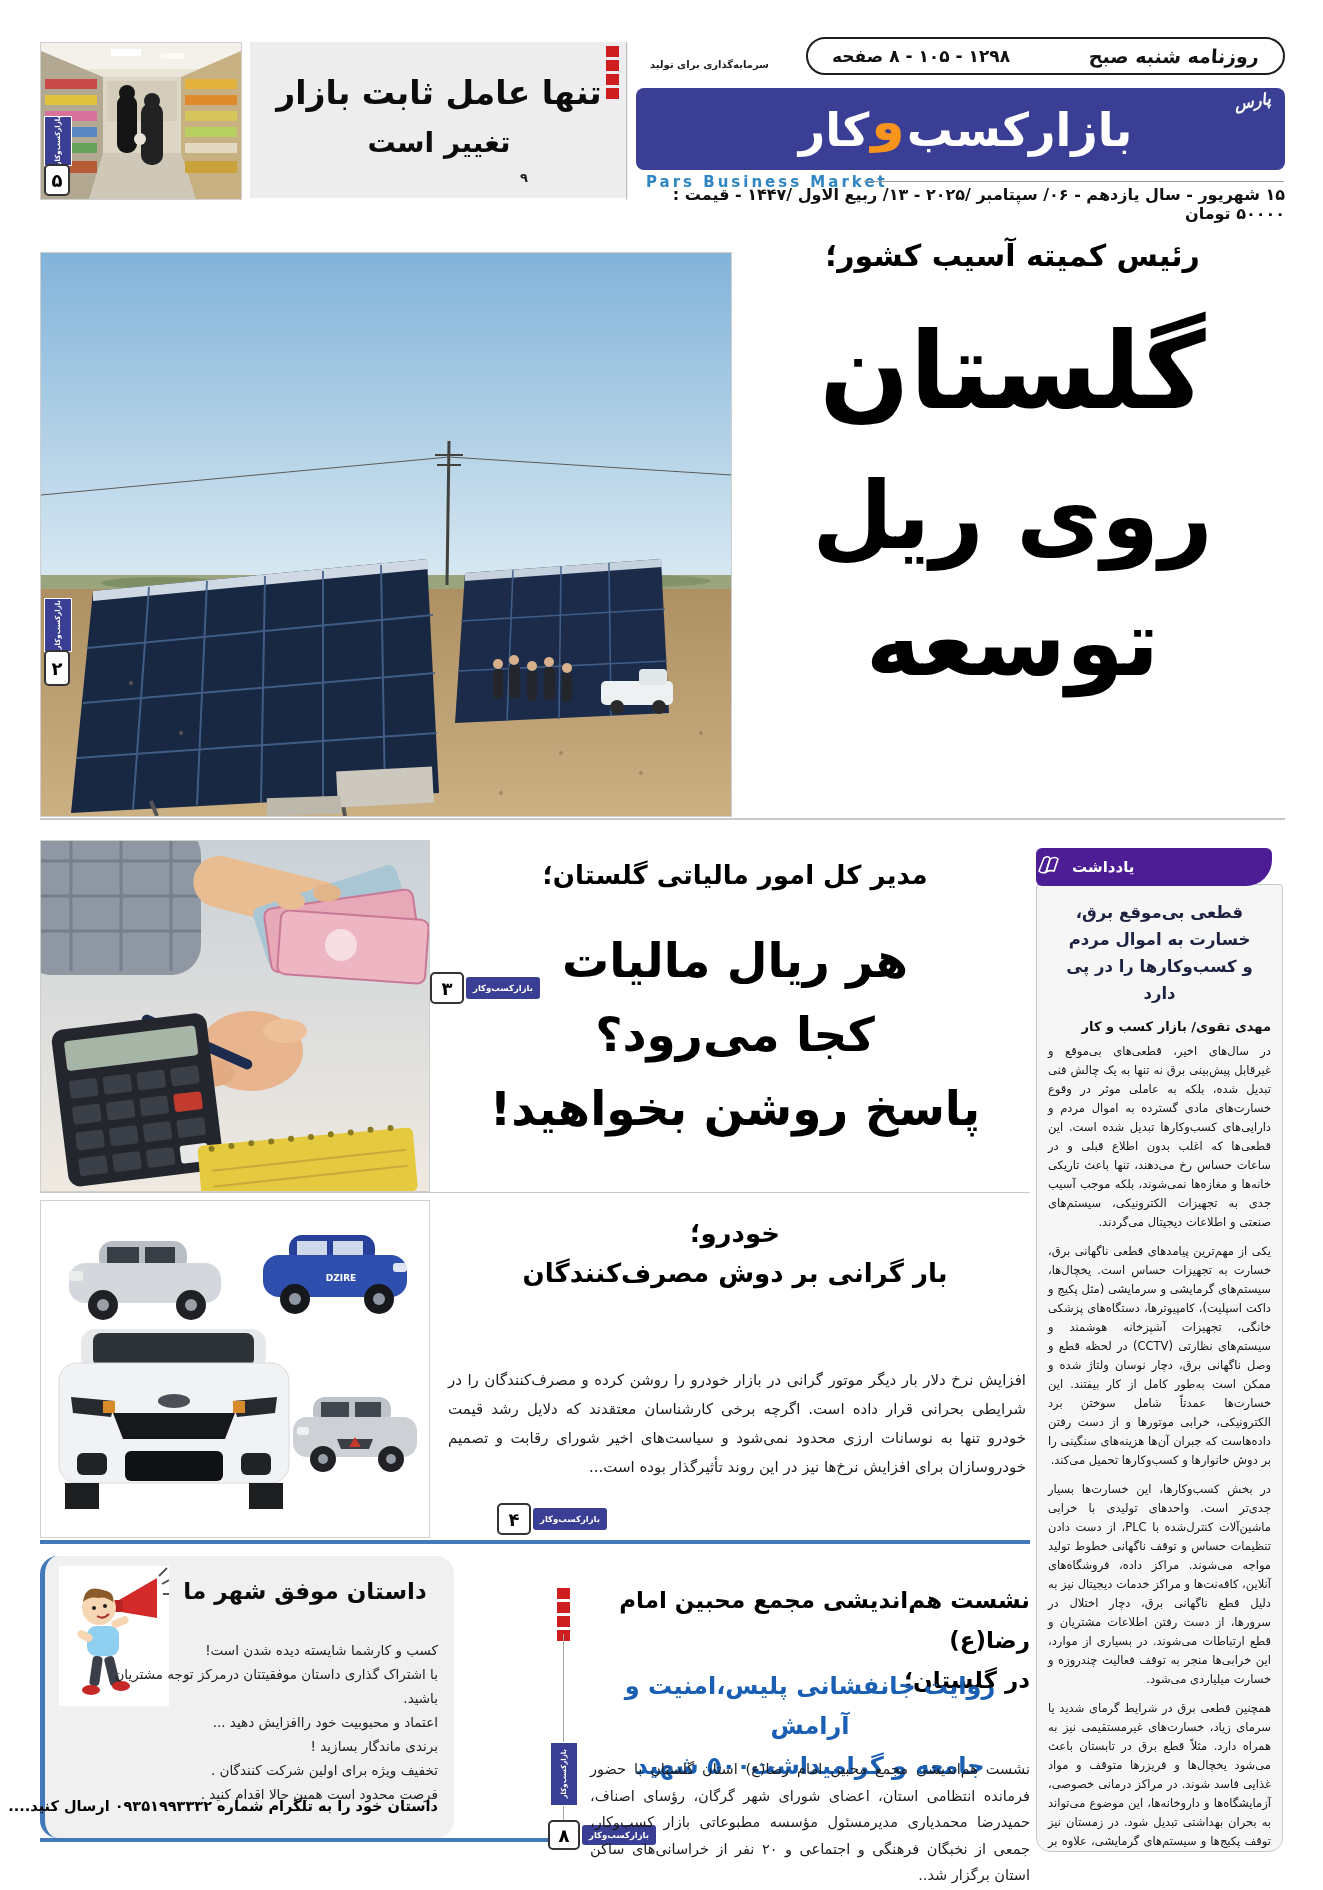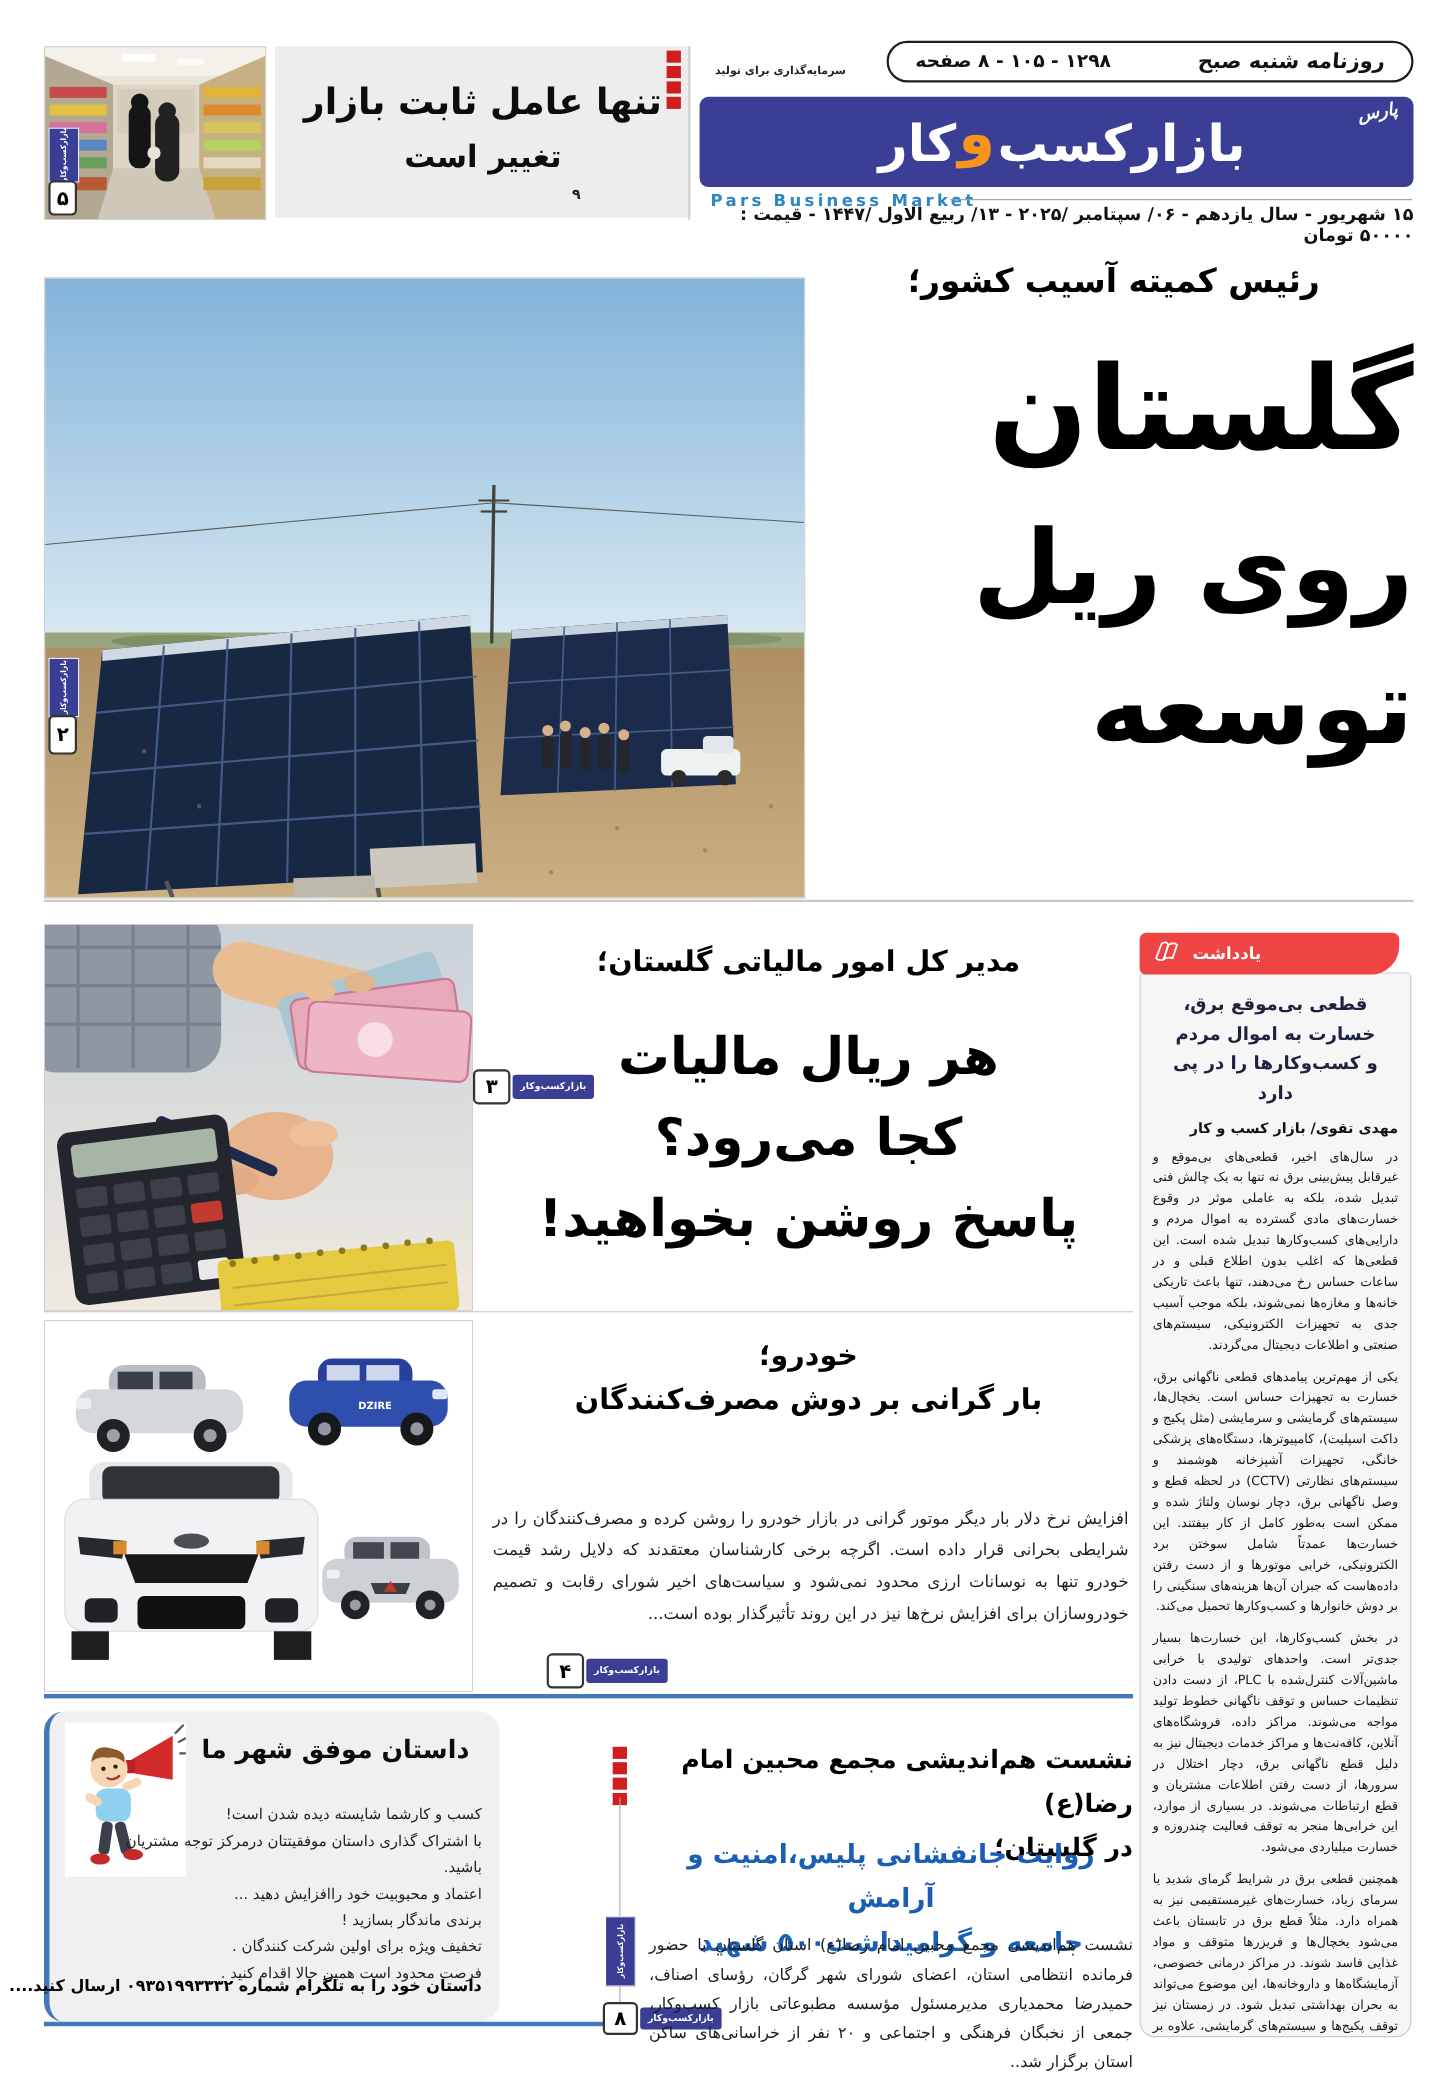--- a/index.html
+++ b/index.html
@@ -37,21 +37,21 @@
   
   .vstrip{background:#3a3e94;border:1px solid #fff;color:#fff;display:flex;align-items:center;justify-content:center;}
   .vstrip span{writing-mode:vertical-rl;transform:rotate(180deg);font-size:7px;font-weight:700;letter-spacing:1px;white-space:nowrap;}
   .numbox{background:#fff;border:2px solid #333;border-radius:5px;display:flex;align-items:center;justify-content:center;
           font-size:18px;font-weight:900;color:#000;box-sizing:border-box;}
   .ministrip{background:#3a3e94;color:#fff;display:flex;align-items:center;justify-content:center;
              font-size:8.5px;font-weight:700;border-radius:3px;white-space:nowrap;}
 
   
   .lead-kicker{left:740px;top:238px;width:545px;font-size:30px;font-weight:800;color:#000;}
-  .lead-title{left:740px;top:292px;width:545px;color:#000;text-align:right;}
+  .lead-title{left:740px;top:292px;width:545px;color:#000;}
   .lead-title .l1{font-size:106px;font-weight:900;line-height:160px;}
   .lead-title .l2{font-size:93px;font-weight:900;line-height:128px;}
   .lead-title .l3{font-size:93px;font-weight:900;line-height:126px;}
   .divider{background:#c8c8c8;}
 
   
   .tax-kicker{left:445px;top:860px;width:580px;font-size:26px;font-weight:800;color:#000;}
   .tax-title{left:445px;top:924px;width:580px;font-size:47px;font-weight:900;line-height:74px;color:#000;}
 
   
@@ -71,22 +71,22 @@
 
   
   .red-col2{left:557px;top:1588px;}
   .red-col2 i{display:block;width:13px;height:11px;background:#ce1e20;margin-bottom:3px;}
   .vline-meet{left:563px;top:1634px;width:1px;height:186px;background:#a8a8a8;}
   .meet-kicker{left:590px;top:1580px;width:440px;direction:rtl;text-align:right;font-size:23px;font-weight:800;line-height:40px;color:#000;}
   .meet-title{left:590px;top:1666px;width:440px;text-align:center;font-size:24px;font-weight:800;line-height:40px;color:#1a5fb4;direction:rtl;}
   .meet-body{left:590px;top:1756px;width:440px;font-size:14.5px;line-height:26.5px;color:#1b1b1b;text-align:justify;direction:rtl;}
 
   
-  .note-bar{left:1036px;top:848px;width:236px;height:38px;background:#ef4444;border-radius:6px 6px 26px 6px;
-            display:flex;align-items:center;gap:10px;padding-left:12px;box-sizing:border-box;z-index:2;}
+  .note-bar{left:1036px;top:848px;width:236px;height:38px;background:#4c1d95;border-radius:6px 6px 26px 6px;
+            display:flex;align-items:center;gap:10px;padding-left:0;box-sizing:border-box;z-index:2;}
   .note-bar .lbl{color:#fff;font-size:15px;font-weight:700;}
   .note-box{left:1036px;top:884px;width:247px;height:968px;background:#f6f6f7;border:1px solid #c6c9ce;
             border-radius:4px 4px 14px 14px;box-sizing:border-box;padding:14px 11px;overflow:hidden;}
   .note-title{text-align:center;font-size:16.5px;font-weight:900;color:#1d2240;line-height:27px;direction:rtl;}
   .note-byline{text-align:right;direction:rtl;font-size:13px;font-weight:800;color:#111;margin-top:12px;}
   .note-body{margin-top:8px;font-size:11.5px;line-height:19px;color:#141414;text-align:justify;direction:rtl;}
   .note-body p{margin:0 0 10px 0;}
 </style>
 </head>
 <body>

